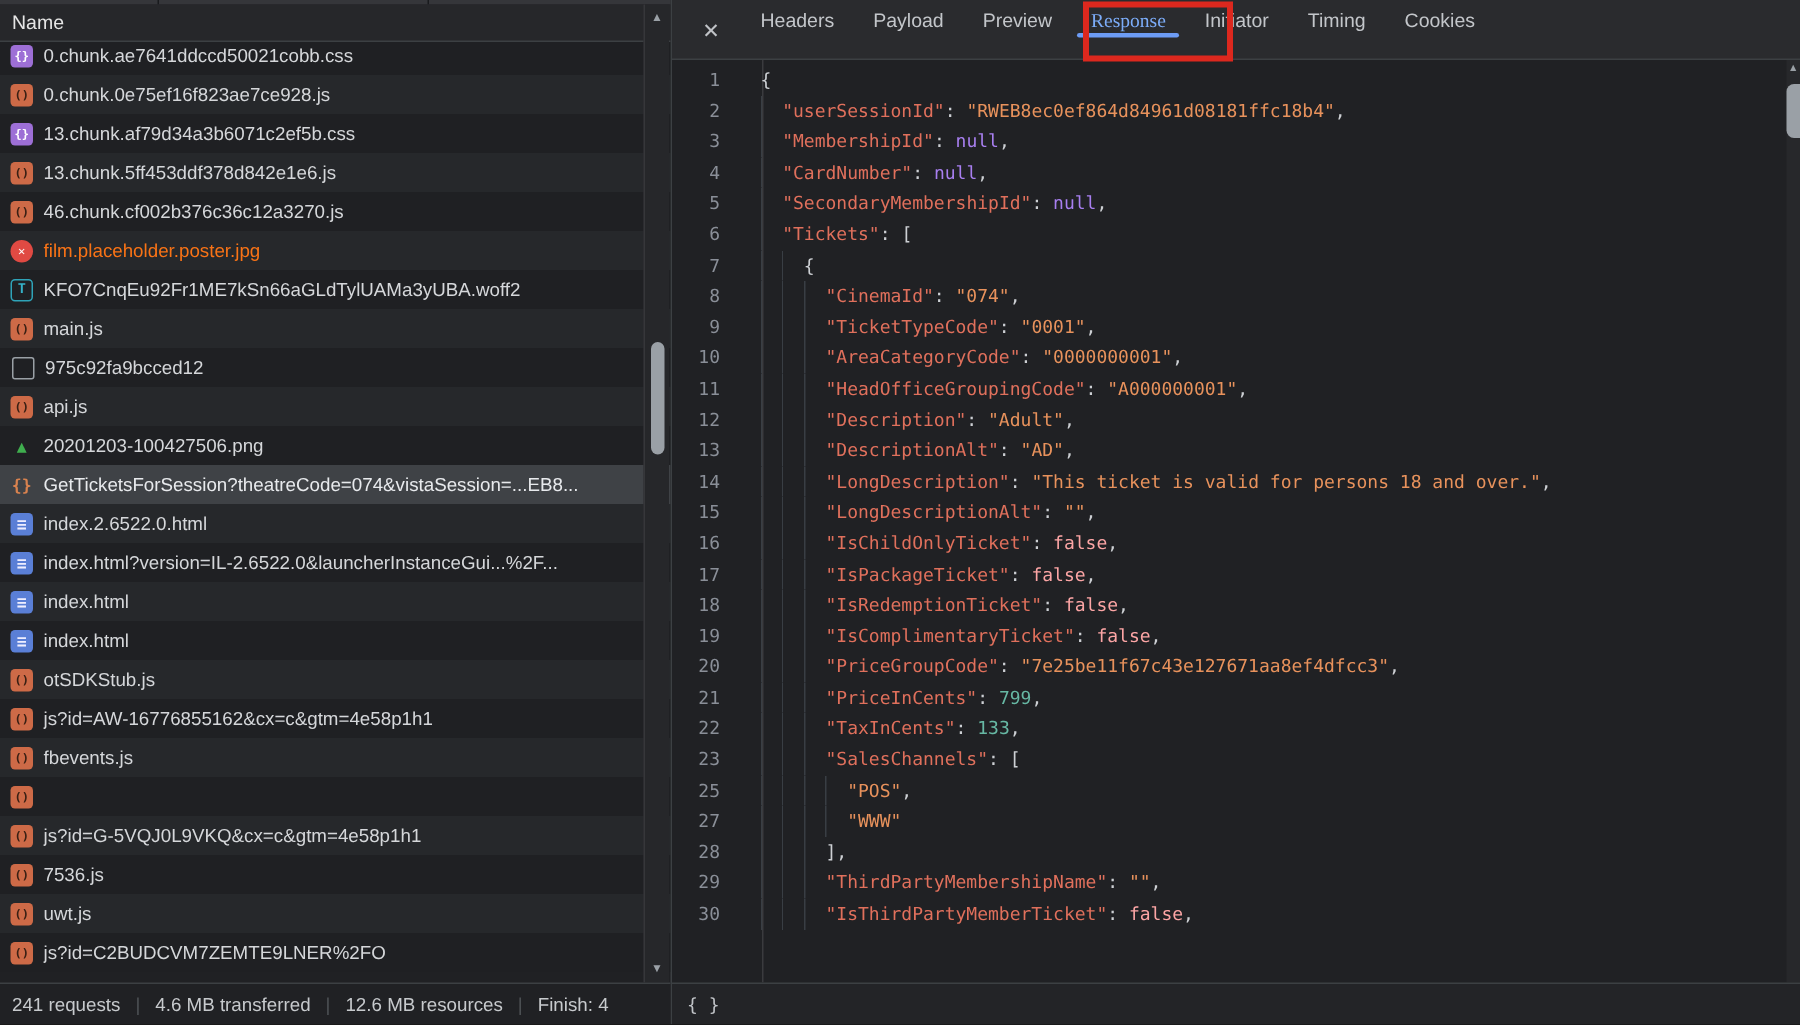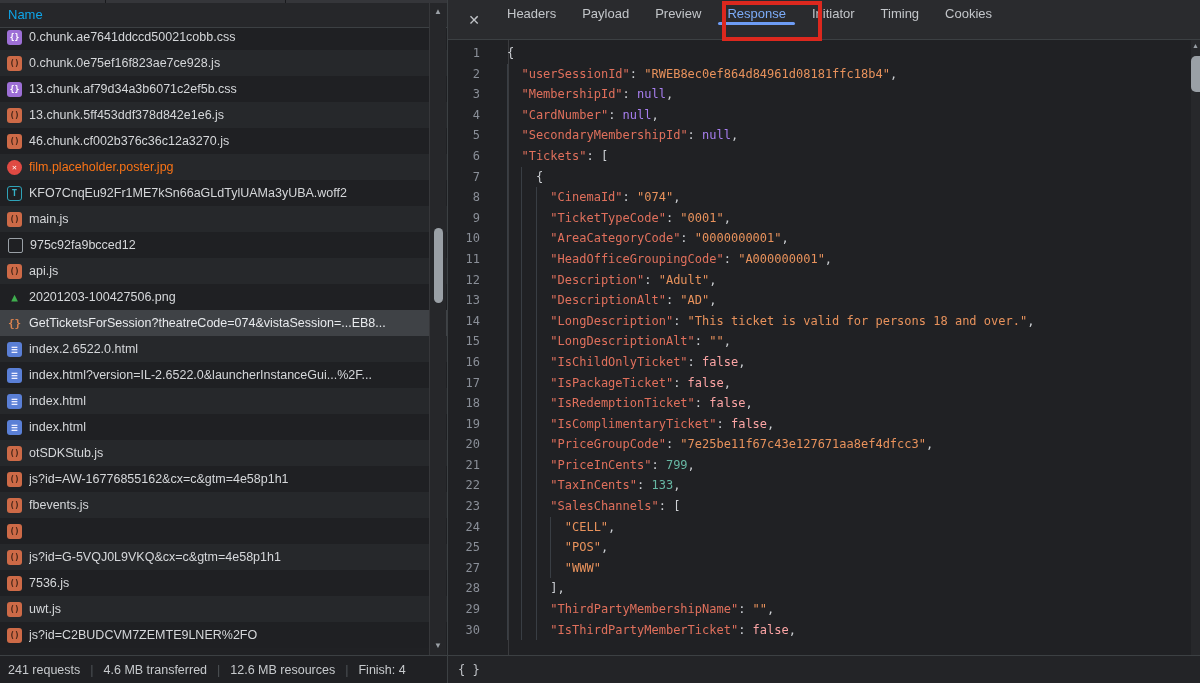--- a/index.html
+++ b/index.html
@@ -10,21 +10,21 @@
     -webkit-font-smoothing:antialiased;
   }
 
   
   .left-panel{ position:absolute; left:0; top:0; width:448px; height:683px; background:#202124; border-right:1px solid #3c4043; }
   .top-strip{ position:absolute; left:0; top:0; width:447px; height:3px; background:#35363a; }
   .top-strip .tick{ position:absolute; top:0; width:1px; height:3px; background:#191a1d; }
   .name-header{
     position:absolute; left:0; top:3px; width:447px; height:25px;
     background:#26272a; border-bottom:1px solid #3c4043;
-    color:#0ea5e9; font-size:13px; line-height:24px; padding-left:8px;
+    color:#e5e5e5; font-size:13px; line-height:24px; padding-left:8px;
   }
   .list-clip{ position:absolute; left:0; top:28px; width:447px; bottom:28px; overflow:hidden; }
   .list-inner{ margin-top:-4px; }
   .req-row{
     display:flex; align-items:center; height:26px; padding-left:7px;
     background:#1f2023; color:#d5d7da; font-size:12.5px; white-space:nowrap;
     overflow:hidden; cursor:default;
   }
   .req-row.alt{ background:#26282b; }
   .req-row.err .req-name{ color:#f97316; }
@@ -63,21 +63,21 @@
 
   
   .right-panel{ position:absolute; left:448px; top:0; right:0; height:683px; background:#202124; }
   .tabbar{
     position:absolute; left:0; top:0; right:0; height:40px; background:#2a2b2e;
     border-bottom:1px solid #3c4043; display:flex; align-items:center;
   }
   .close-btn{ width:28px; text-align:center; margin:0 6px 0 12px; color:#c0c3c7; font-size:14px; cursor:pointer; }
   .tab{ position:relative; height:27px; display:flex; align-items:center; padding:0 13px;
         color:#c3c6ca; font-size:13px; cursor:pointer; }
-  .tab.active{ color:#7cacf8; }
+  .tab.active{ color:#7cacf8;font-family:Liberation Serif, serif; }
   .tab.active::after{ content:""; position:absolute; left:4px; right:4px; bottom:2px; height:3px; background:#6d9cf5; border-radius:2px; }
 
   
   .anno{ position:absolute; left:722px; top:1px; width:100px; height:40px;
          border:4px solid #dc281e; z-index:30; pointer-events:none; }
 
   
   .code{ position:absolute; left:0; top:40px; right:9px; bottom:28px; overflow:hidden;
          font:12px "DejaVu Sans Mono", monospace; padding-top:3px; }
   .gutter-border{ position:absolute; left:60px; top:40px; bottom:28px; width:1px; background:#3a3b3e; }
@@ -266,21 +266,20 @@
         <div class="cl"><span class="ln">14</span><span class="lc"><span class="g"></span><span class="g"></span><span class="g"></span><span class="tk-key">"LongDescription"</span><span class="tk-pun">: </span><span class="tk-str">"This ticket is valid for persons 18 and over."</span><span class="tk-pun">,</span></span></div>
         <div class="cl"><span class="ln">15</span><span class="lc"><span class="g"></span><span class="g"></span><span class="g"></span><span class="tk-key">"LongDescriptionAlt"</span><span class="tk-pun">: </span><span class="tk-str">""</span><span class="tk-pun">,</span></span></div>
         <div class="cl"><span class="ln">16</span><span class="lc"><span class="g"></span><span class="g"></span><span class="g"></span><span class="tk-key">"IsChildOnlyTicket"</span><span class="tk-pun">: </span><span class="tk-boo">false</span><span class="tk-pun">,</span></span></div>
         <div class="cl"><span class="ln">17</span><span class="lc"><span class="g"></span><span class="g"></span><span class="g"></span><span class="tk-key">"IsPackageTicket"</span><span class="tk-pun">: </span><span class="tk-boo">false</span><span class="tk-pun">,</span></span></div>
         <div class="cl"><span class="ln">18</span><span class="lc"><span class="g"></span><span class="g"></span><span class="g"></span><span class="tk-key">"IsRedemptionTicket"</span><span class="tk-pun">: </span><span class="tk-boo">false</span><span class="tk-pun">,</span></span></div>
         <div class="cl"><span class="ln">19</span><span class="lc"><span class="g"></span><span class="g"></span><span class="g"></span><span class="tk-key">"IsComplimentaryTicket"</span><span class="tk-pun">: </span><span class="tk-boo">false</span><span class="tk-pun">,</span></span></div>
         <div class="cl"><span class="ln">20</span><span class="lc"><span class="g"></span><span class="g"></span><span class="g"></span><span class="tk-key">"PriceGroupCode"</span><span class="tk-pun">: </span><span class="tk-str">"7e25be11f67c43e127671aa8ef4dfcc3"</span><span class="tk-pun">,</span></span></div>
         <div class="cl"><span class="ln">21</span><span class="lc"><span class="g"></span><span class="g"></span><span class="g"></span><span class="tk-key">"PriceInCents"</span><span class="tk-pun">: </span><span class="tk-num">799</span><span class="tk-pun">,</span></span></div>
         <div class="cl"><span class="ln">22</span><span class="lc"><span class="g"></span><span class="g"></span><span class="g"></span><span class="tk-key">"TaxInCents"</span><span class="tk-pun">: </span><span class="tk-num">133</span><span class="tk-pun">,</span></span></div>
         <div class="cl"><span class="ln">23</span><span class="lc"><span class="g"></span><span class="g"></span><span class="g"></span><span class="tk-key">"SalesChannels"</span><span class="tk-pun">: [</span></span></div>
-        <div class="cl"><span class="ln">24</span><span class="lc"><span class="g"></span><span class="g"></span><span class="g"></span><span class="g"></span><span class="tk-str">"CELL"</span><span class="tk-pun">,</span></span></div>
         <div class="cl"><span class="ln">25</span><span class="lc"><span class="g"></span><span class="g"></span><span class="g"></span><span class="g"></span><span class="tk-str">"POS"</span><span class="tk-pun">,</span></span></div>
         <div class="cl"><span class="ln">27</span><span class="lc"><span class="g"></span><span class="g"></span><span class="g"></span><span class="g"></span><span class="tk-str">"WWW"</span></span></div>
         <div class="cl"><span class="ln">28</span><span class="lc"><span class="g"></span><span class="g"></span><span class="g"></span><span class="tk-pun">],</span></span></div>
         <div class="cl"><span class="ln">29</span><span class="lc"><span class="g"></span><span class="g"></span><span class="g"></span><span class="tk-key">"ThirdPartyMembershipName"</span><span class="tk-pun">: </span><span class="tk-str">""</span><span class="tk-pun">,</span></span></div>
         <div class="cl"><span class="ln">30</span><span class="lc"><span class="g"></span><span class="g"></span><span class="g"></span><span class="tk-key">"IsThirdPartyMemberTicket"</span><span class="tk-pun">: </span><span class="tk-boo">false</span><span class="tk-pun">,</span></span></div>
       </div>
 
     <div class="mini-scroll">
       <span class="arrow">▲</span>
       <span class="thumb"></span>

